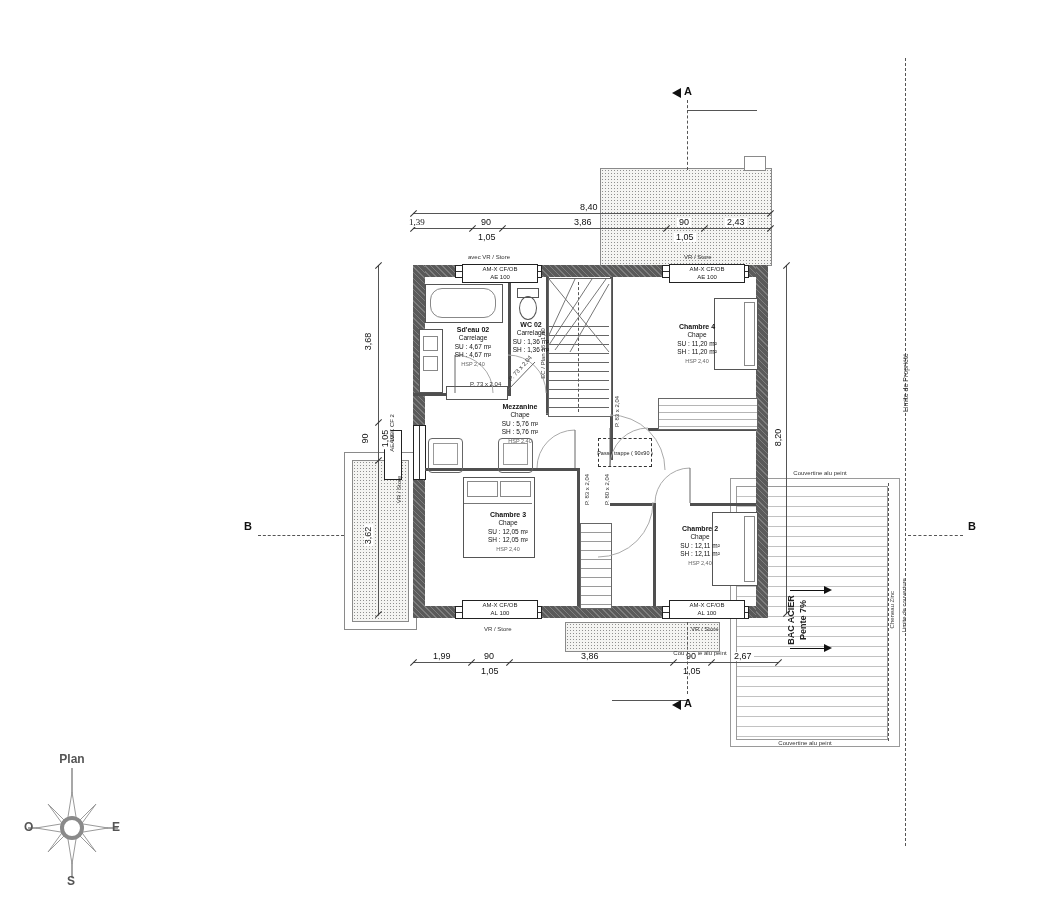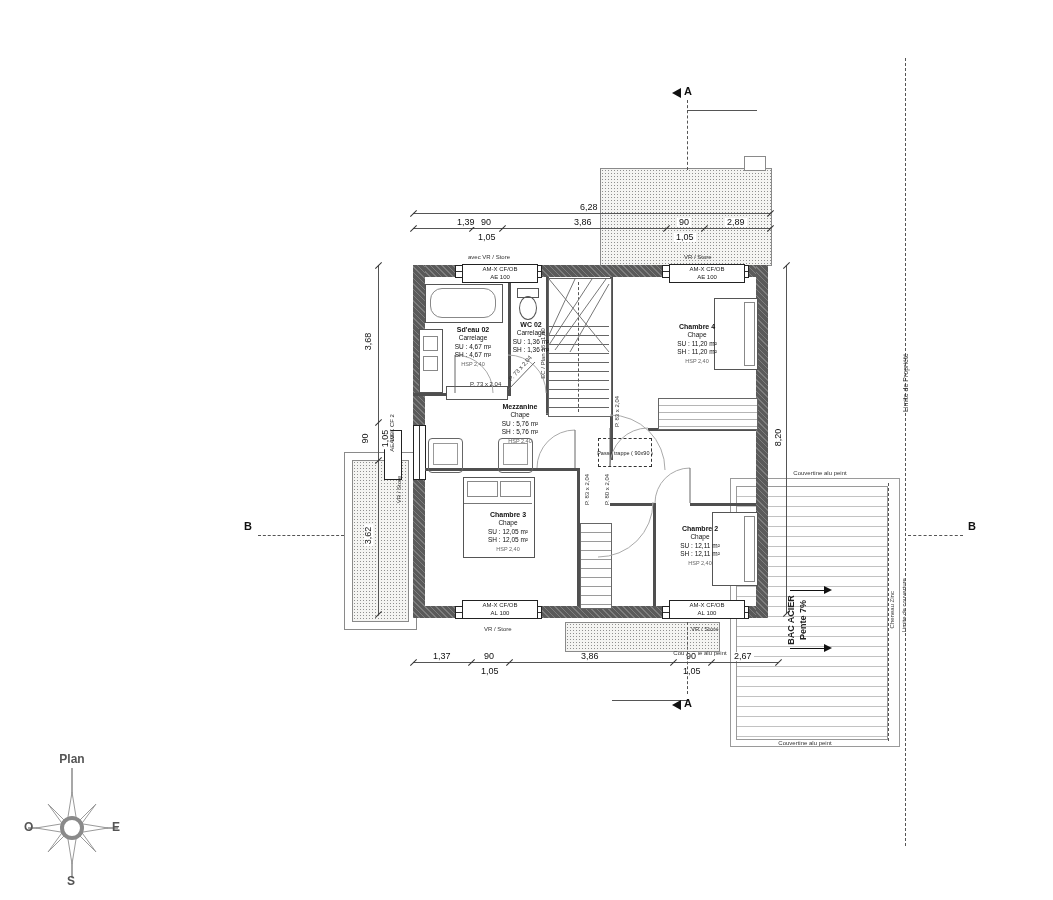--- a/index.html
+++ b/index.html
@@ -242,45 +242,45 @@
   <div class="a sm" style="left:691px;top:626px;">VR / Store</div>
   <div class="a winbox" style="left:384px;top:430px;width:14px;height:44px;padding:2px 1px;">
     <div class="smr" style="width:14px;">AM-X CF 2</div>
     <div class="smr" style="width:14px;">AE 100</div>
   </div>
   <div class="a sm smr" style="left:386px;top:486px;">VR / Store</div>
 
   <div class="a dl" style="left:413px;top:213px;width:357px;height:1px;"></div>
   <div class="a tk" style="left:409px;top:213px;"></div>
   <div class="a tk" style="left:766px;top:213px;"></div>
-  <div class="a dt" style="left:578px;top:203px;">6,28</div>
+  <div class="a dt" style="left:578px;top:203px;">8,40</div>
 
   <div class="a dl" style="left:413px;top:228px;width:357px;height:1px;"></div>
   <div class="a tk" style="left:409px;top:228px;"></div>
   <div class="a tk" style="left:468px;top:228px;"></div>
   <div class="a tk" style="left:498px;top:228px;"></div>
   <div class="a tk" style="left:662px;top:228px;"></div>
   <div class="a tk" style="left:700px;top:228px;"></div>
   <div class="a tk" style="left:766px;top:228px;"></div>
-  <div class="a dt" style="left:455px;top:218px;">1,39</div>
+  <div class="a dt" style="left:407px;top:218px;font-family:Liberation Serif, serif;">1,39</div>
   <div class="a dt" style="left:479px;top:218px;">90</div>
   <div class="a dt" style="left:572px;top:218px;">3,86</div>
   <div class="a dt" style="left:677px;top:218px;">90</div>
-  <div class="a dt" style="left:725px;top:218px;">2,89</div>
+  <div class="a dt" style="left:725px;top:218px;">2,43</div>
   <div class="a dt" style="left:476px;top:233px;">1,05</div>
   <div class="a dt" style="left:674px;top:233px;">1,05</div>
 
   <div class="a dl" style="left:413px;top:662px;width:365px;height:1px;"></div>
   <div class="a tk" style="left:409px;top:662px;"></div>
   <div class="a tk" style="left:467px;top:662px;"></div>
   <div class="a tk" style="left:505px;top:662px;"></div>
   <div class="a tk" style="left:669px;top:662px;"></div>
   <div class="a tk" style="left:707px;top:662px;"></div>
   <div class="a tk" style="left:774px;top:662px;"></div>
-  <div class="a dt" style="left:431px;top:652px;">1,37</div>
+  <div class="a dt" style="left:431px;top:652px;">1,99</div>
   <div class="a dt" style="left:482px;top:652px;">90</div>
   <div class="a dt" style="left:579px;top:652px;">3,86</div>
   <div class="a dt" style="left:684px;top:652px;">90</div>
   <div class="a dt" style="left:732px;top:652px;">2,67</div>
   <div class="a dt" style="left:479px;top:667px;">1,05</div>
   <div class="a dt" style="left:681px;top:667px;">1,05</div>
 
   <div class="a dl" style="left:378px;top:265px;width:1px;height:350px;"></div>
   <div class="a tk" style="left:374px;top:265px;"></div>
   <div class="a tk" style="left:374px;top:422px;"></div>

